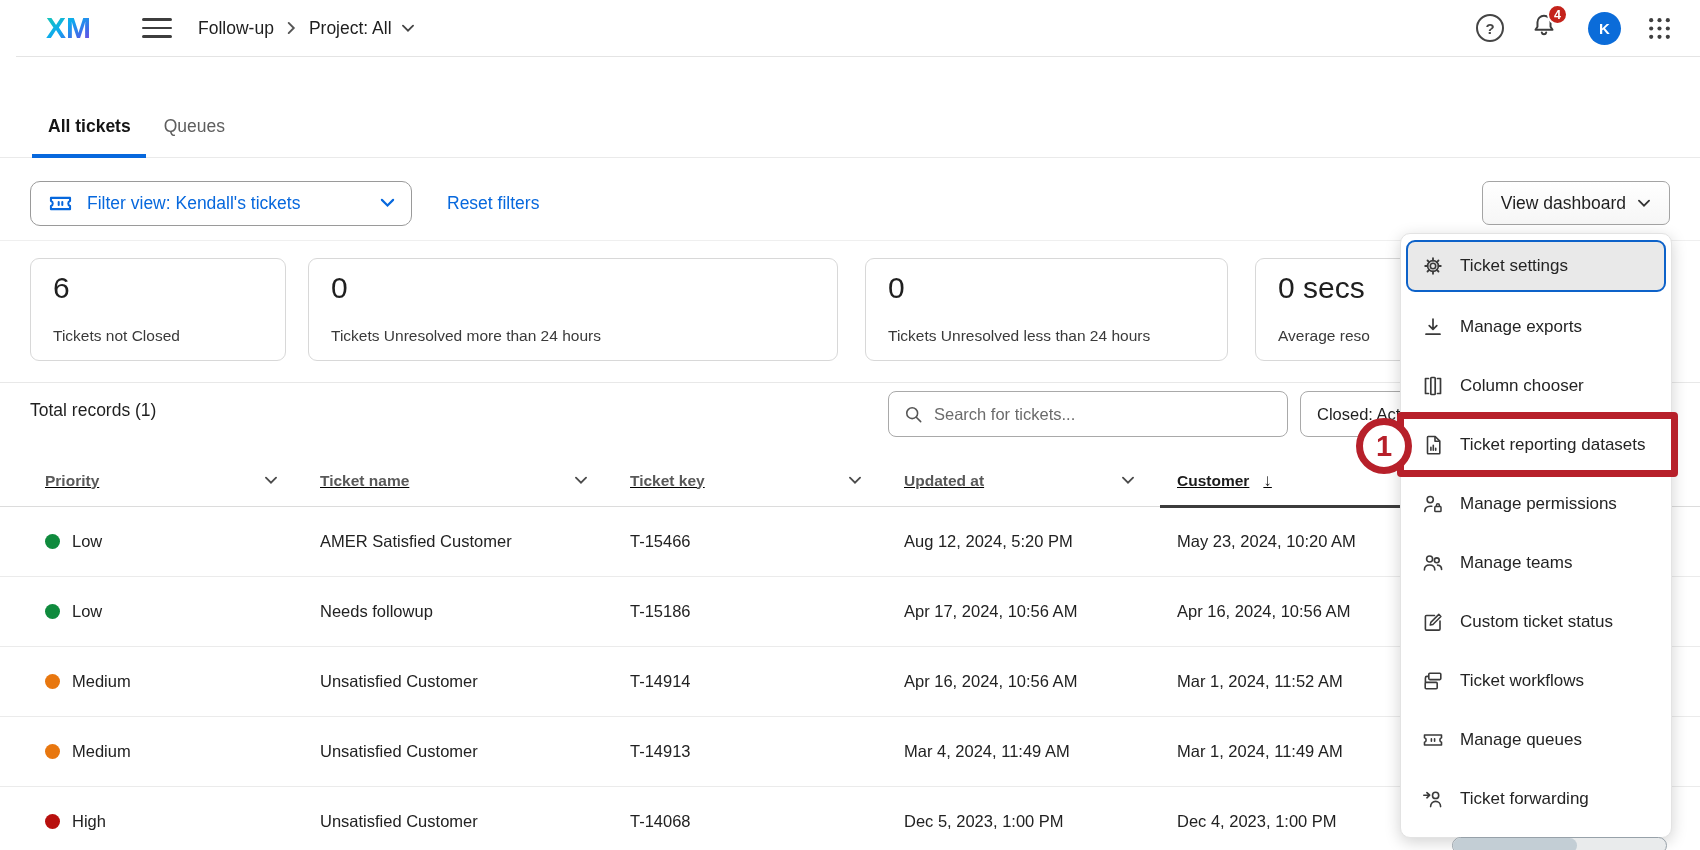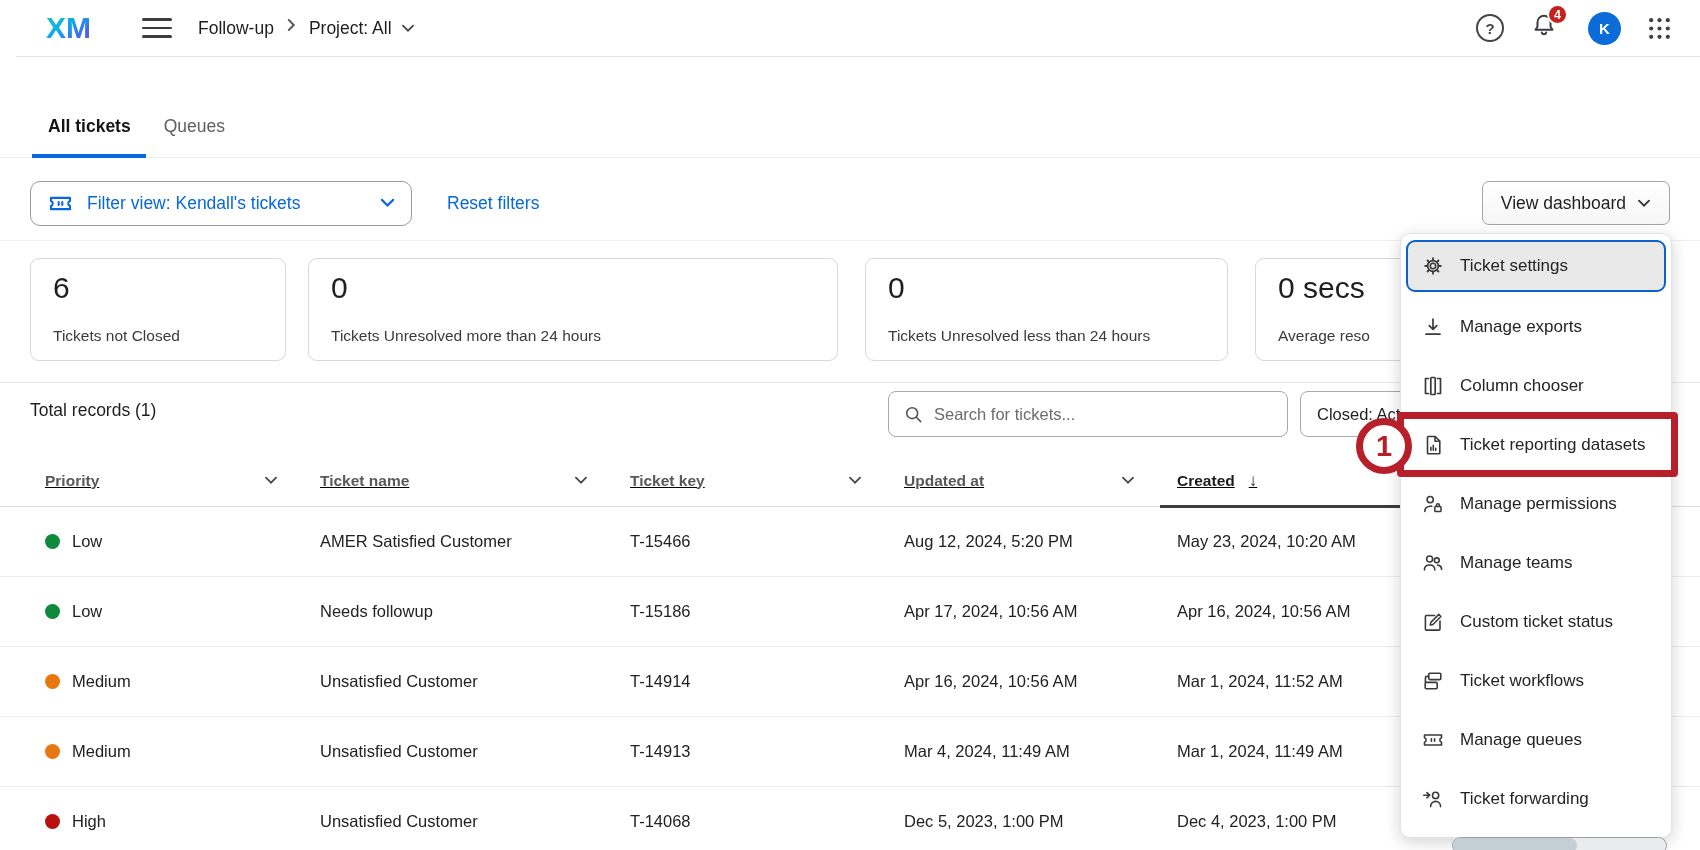--- a/index.html
+++ b/index.html
@@ -4,21 +4,21 @@
 <style>
   * { margin:0; padding:0; box-sizing:border-box; }
   body { background:#888; font-family:"Liberation Sans", sans-serif; }
   .app { position:relative; width:1700px; height:850px; background:#fff; overflow:hidden; font-family:"Liberation Sans", sans-serif; }
 
   
   .topbar { position:absolute; top:0; left:16px; right:0; height:57px; background:#fff; border-bottom:1px solid #E4E4E4; display:flex; align-items:center; justify-content:space-between; padding:0 28px 0 30px; }
   .tb-left { display:flex; align-items:center; }
   .hamburger { width:30px; height:20px; display:flex; flex-direction:column; justify-content:space-between; margin-left:34px; cursor:pointer; }
   .hamburger span { display:block; height:2.6px; background:#3d3d3d; border-radius:2px; }
-  .breadcrumb { display:flex; margin-left:26px; gap:13px; font-size:17.5px; color:#1e1e1e; }
+  .breadcrumb { display:flex; align-items:center; margin-left:26px; gap:13px; font-size:17.5px; color:#1e1e1e; }
   .crumb { display:flex; align-items:center; gap:9px; cursor:pointer; }
   .tb-right { display:flex; align-items:center; gap:26px; }
   .help-btn { width:28px; height:28px; border:2.2px solid #454545; border-radius:50%; display:flex; align-items:center; justify-content:center; font-size:15px; font-weight:bold; color:#454545; cursor:pointer; }
   .bell-wrap { position:relative; cursor:pointer; margin-right:4px; }
   .badge { position:absolute; top:-8px; right:-10px; min-width:21px; height:21px; border-radius:11px; background:#C4231B; color:#fff; font-size:12.5px; font-weight:bold; display:flex; align-items:center; justify-content:center; border:2px solid #fff; }
   .avatar { width:33px; height:33px; border-radius:50%; background:#0B6CD9; color:#fff; font-size:15px; font-weight:bold; display:flex; align-items:center; justify-content:center; cursor:pointer; }
   .waffle { cursor:pointer; display:flex; }
 
   
   .tabbar { position:absolute; top:95px; left:0; right:0; height:63px; border-bottom:1px solid #EAEAEA; display:flex; align-items:flex-end; padding-left:48px; gap:33px; }
@@ -222,21 +222,21 @@
             <path d="M1.5 1.5L6 6l4.5-4.5" fill="none" stroke="currentColor" stroke-width="1.6" stroke-linecap="round"></path>
           </svg>
       </div>
       <div class="th">
         <span>Updated at</span>
         <svg class="chev" width="14" height="9" viewBox="0 0 12 8">
             <path d="M1.5 1.5L6 6l4.5-4.5" fill="none" stroke="currentColor" stroke-width="1.6" stroke-linecap="round"></path>
           </svg>
       </div>
       <div class="th sorted">
-        <span>Created</span>
+        <span>Customer</span>
         <span class="sort-arrow">↓</span>
       </div>
       <div class="created-underline"></div>
     </div>
 
     <div class="trow">
       <div class="pcell">
           <span class="dot" style="background: rgb(15, 138, 61);"></span>
           <span>Low</span>
         </div>

